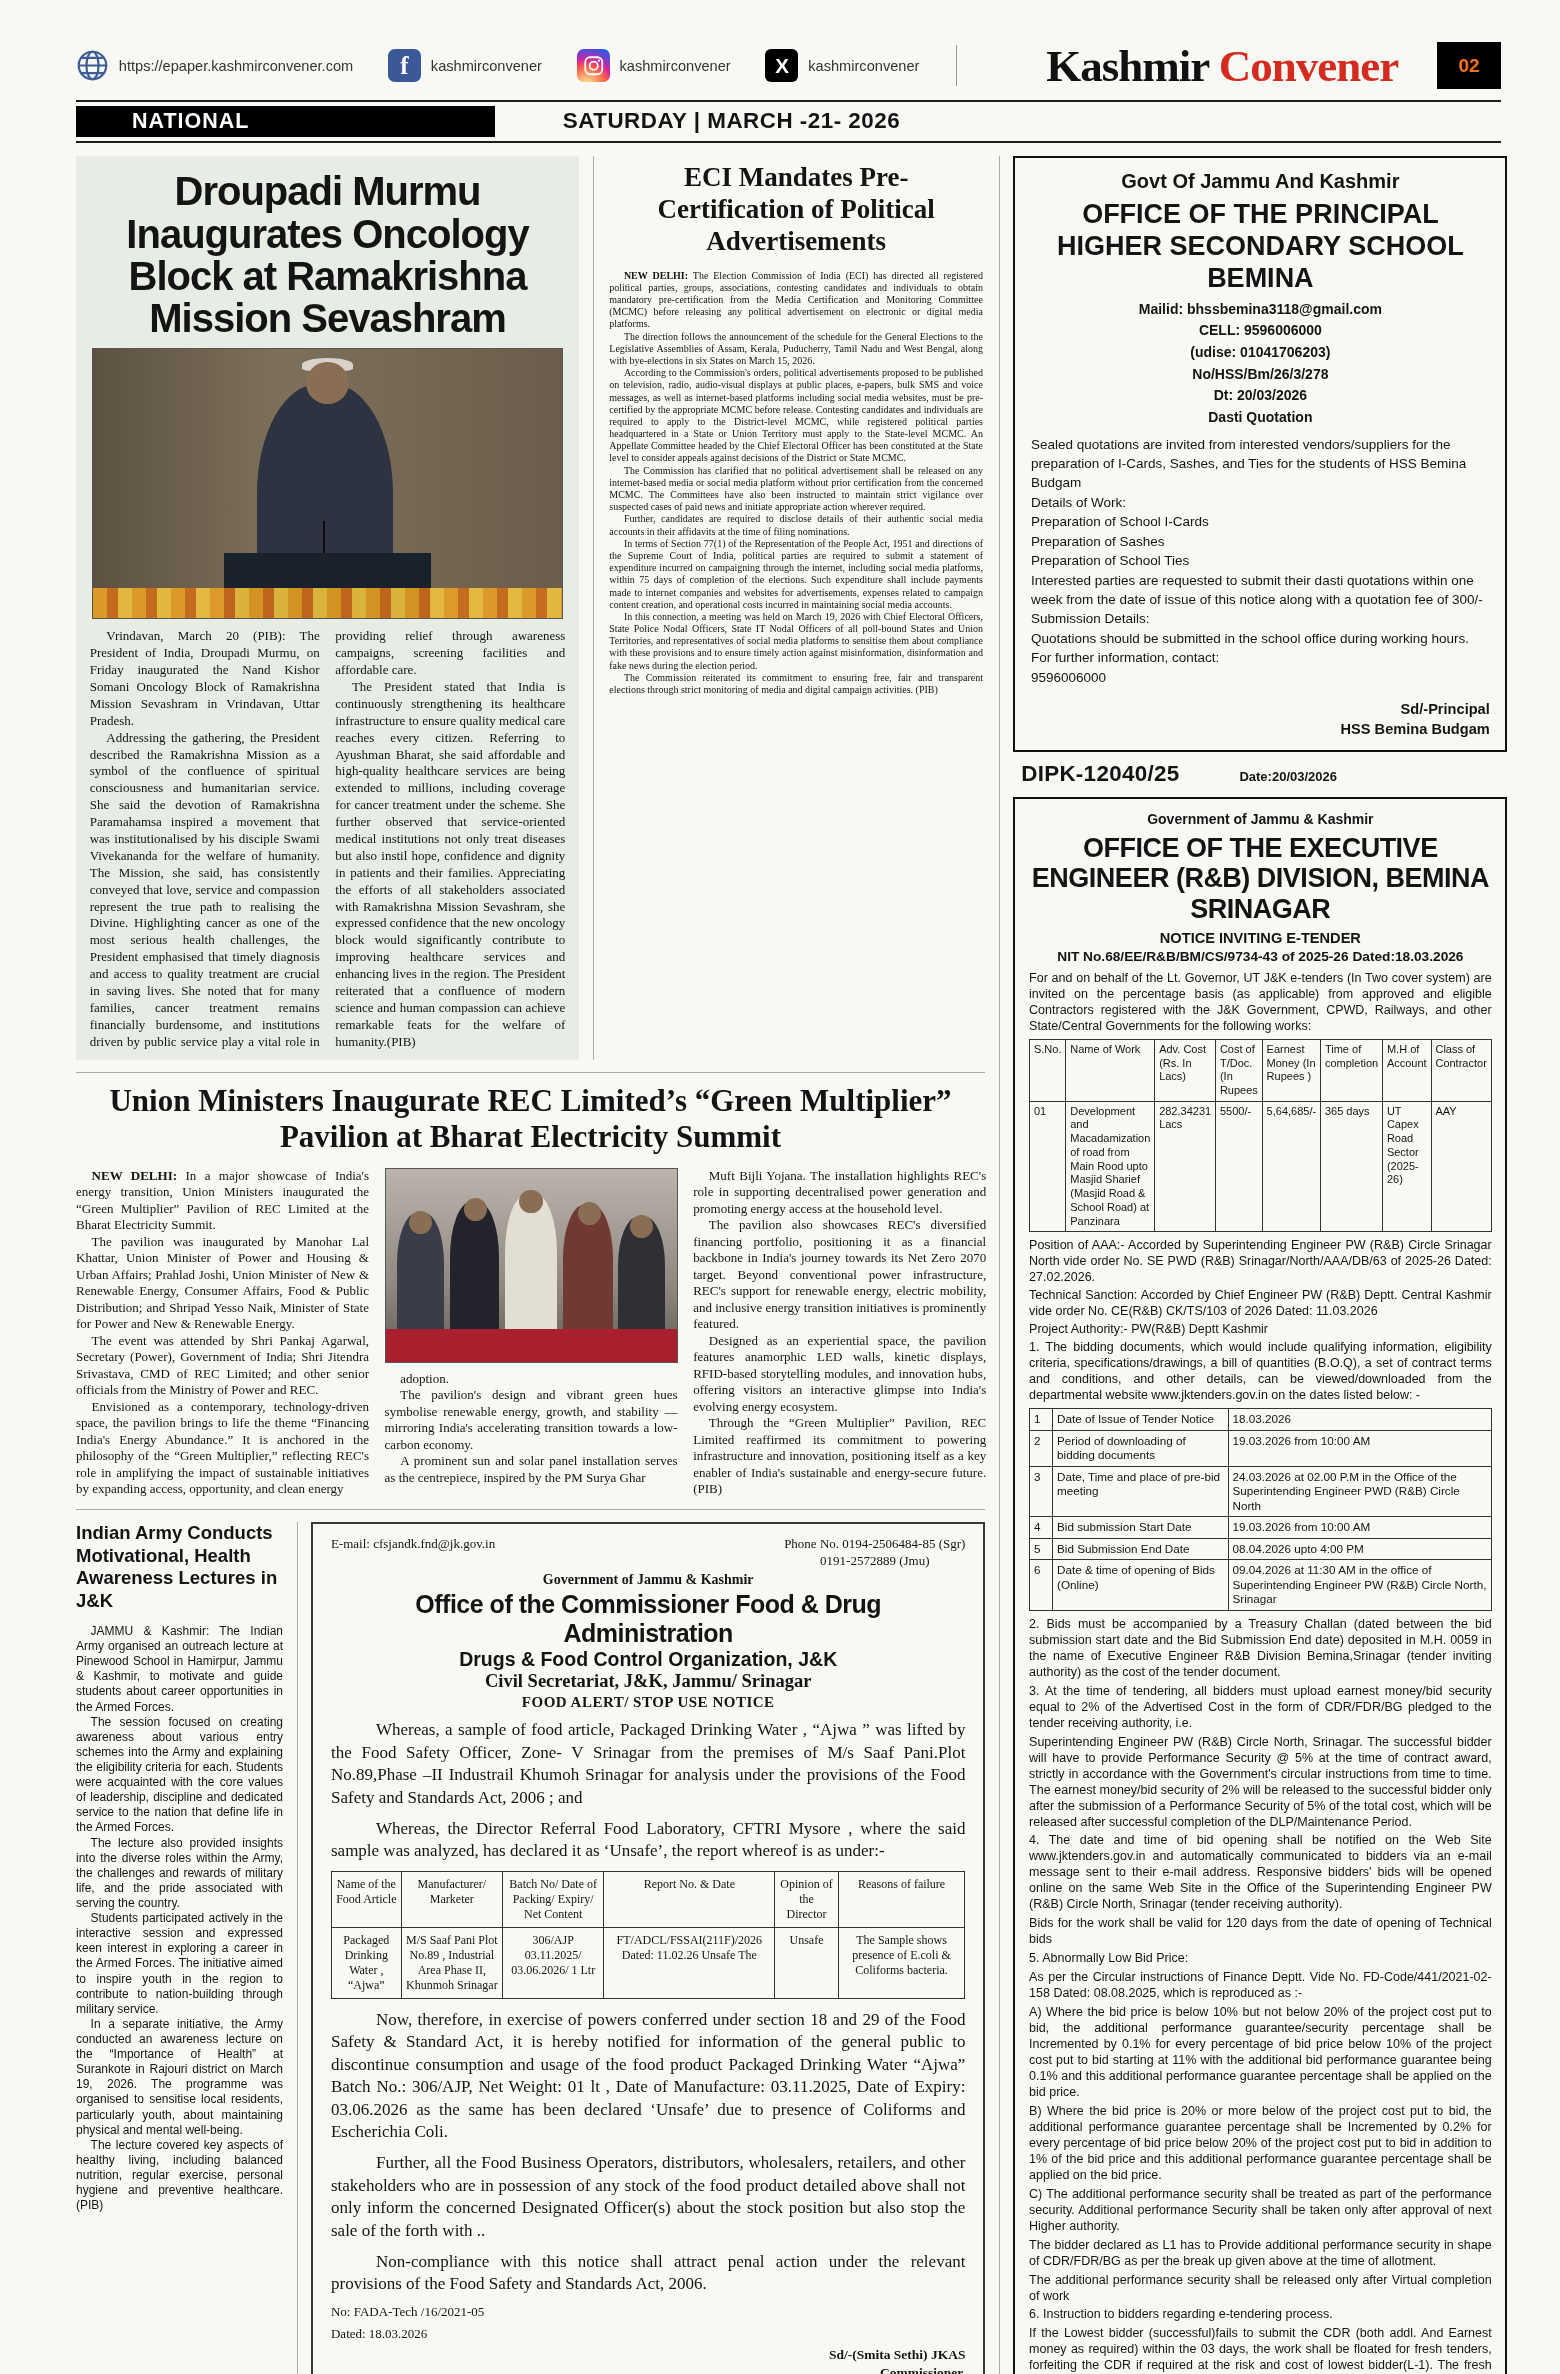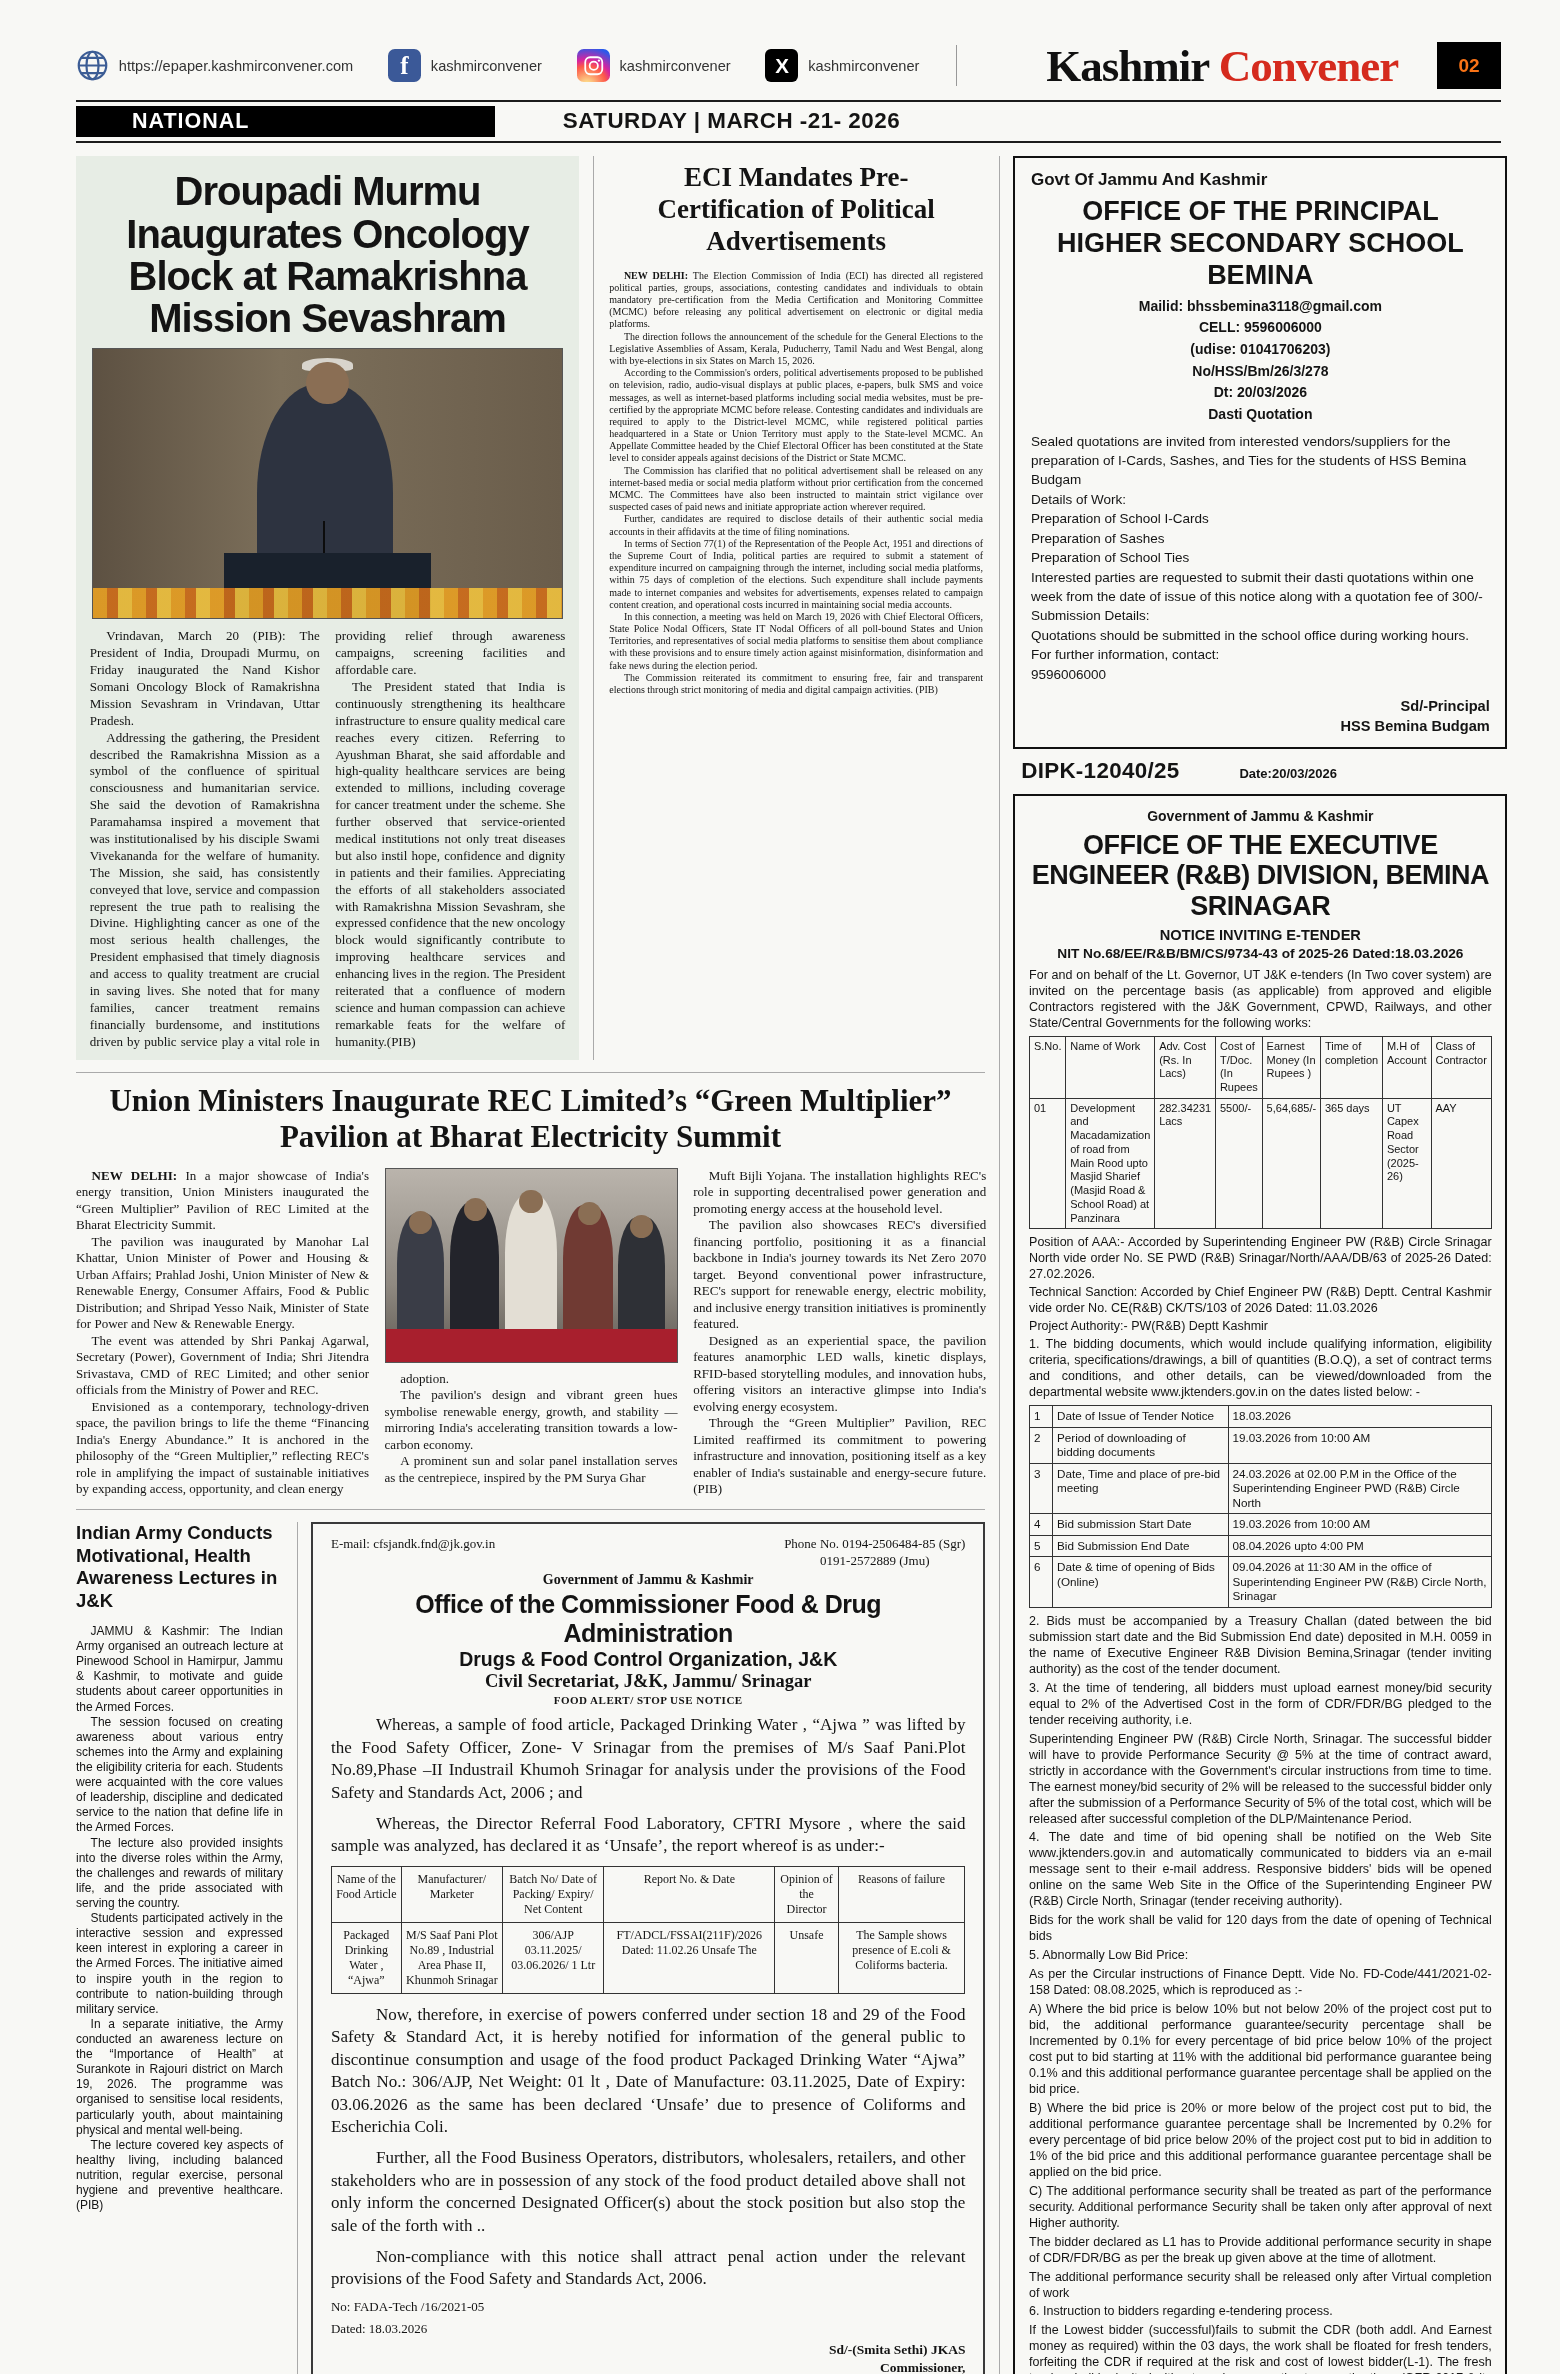--- a/index.html
+++ b/index.html
@@ -78,33 +78,33 @@
   .army-body p{margin:0;text-indent:14.6px;}
   .food-wrap{flex:1;border-left:1px solid #aaa;padding-left:13.7px;}
   .food-box{border:2px solid #3a3a3a;padding:11.7px 17.6px 9.8px;font-family:"Liberation Serif",serif;}
   .food-head{display:flex;justify-content:space-between;font-size:13px;line-height:1.3;}
   .food-phone{text-align:center;}
   .food-govt{text-align:center;font-weight:bold;font-size:14px;margin-top:2px;}
   .food-title{text-align:center;font-family:"Liberation Sans",sans-serif;font-weight:bold;font-size:25px;
               letter-spacing:-0.5px;margin-top:2px;}
   .food-sub1{text-align:center;font-family:"Liberation Sans",sans-serif;font-weight:bold;font-size:19.5px;}
   .food-sub2{text-align:center;font-weight:bold;font-size:18.5px;}
-  .food-sub3{text-align:center;font-weight:bold;font-size:11px;letter-spacing:0.5px;margin:2.9px 0 7.8px;}
+  .food-sub3{text-align:center;font-weight:bold;font-size:15px;letter-spacing:0.5px;margin:2.9px 0 7.8px;}
   .food-para{font-size:17px;line-height:1.32;text-align:justify;text-indent:45px;margin:0 0 8.8px;}
   .food-table{width:100%;border-collapse:collapse;font-size:12px;line-height:1.25;text-align:center;
               margin:2px 0 9.8px;}
   .food-table th,.food-table td{border:1px solid #333;padding:4.9px 3.9px;vertical-align:top;font-weight:normal;}
   .food-ref{font-size:13px;margin:5.9px 0 1px;}
   .food-sign{text-align:right;font-weight:bold;font-size:13.5px;line-height:1.3;margin-top:3.9px;}
   .dipk-row{display:flex;align-items:baseline;gap:60px;padding:9.8px 0 0 7.8px;}
   .dipk-no{font-weight:bold;font-size:20.5px;letter-spacing:0.3px;font-family:"Liberation Sans",sans-serif;}
   .dipk-date{font-weight:bold;font-size:13px;font-family:"Liberation Sans",sans-serif;}
   
   .school-box{border:2px solid #111;padding:11.7px 15.6px 9.8px;}
-  .school-govt{font-weight:bold;font-size:17px;}
+  .school-govt{text-align:center;font-weight:bold;font-size:20px;}
   .school-title{text-align:center;font-weight:bold;font-size:27px;line-height:1.18;margin:5.9px 0 3.9px;}
   .school-center-line{text-align:center;font-weight:bold;font-size:14px;line-height:1.55;}
   .school-lines{margin-top:5.9px;}
   .school-line{font-size:13.5px;line-height:1.44;}
   .school-sign{text-align:right;font-weight:bold;font-size:14.6px;line-height:1.4;margin-top:11.7px;}
   .tender-box{border:2px solid #111;padding:11.7px 13.7px 9.8px;margin-top:9.8px;font-size:12.5px;
               line-height:1.28;text-align:justify;}
   .t-govt{text-align:center;font-weight:bold;font-size:14px;}
   .t-title{text-align:center;font-weight:bold;font-size:27px;line-height:1.14;letter-spacing:-0.5px;margin:3.9px 0 3.9px;}
   .t-sub{text-align:center;font-weight:bold;font-size:14.6px;}

